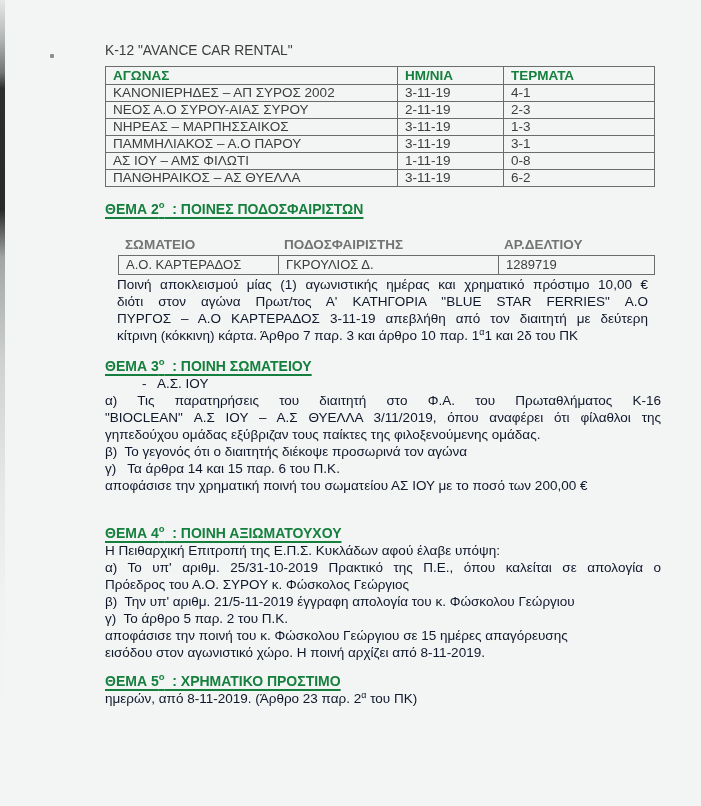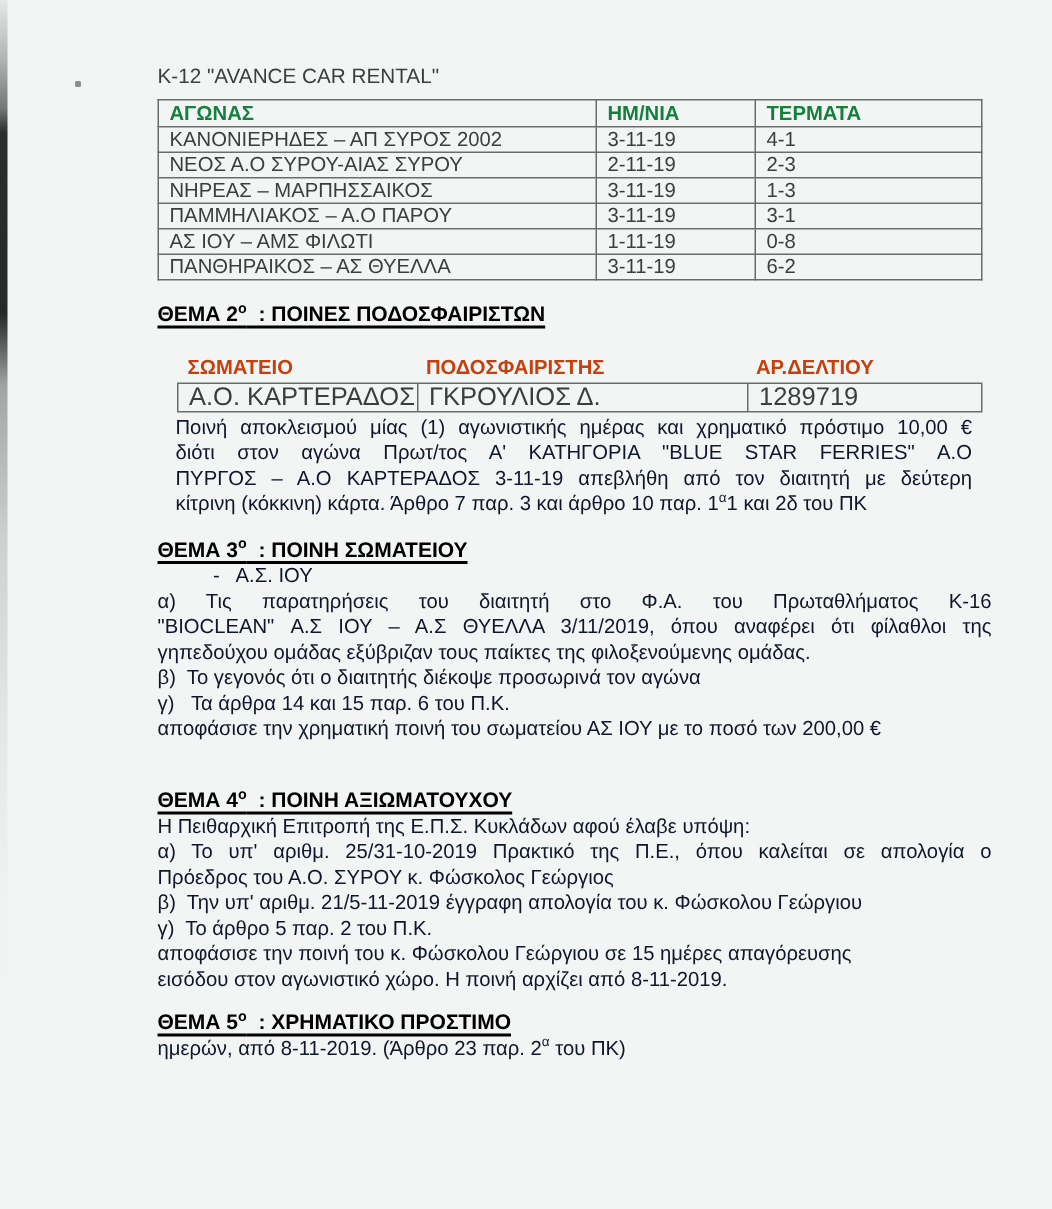--- a/index.html
+++ b/index.html
@@ -50,40 +50,40 @@
     height:16px; line-height:16px;
     text-align:left; white-space:nowrap; overflow:hidden;
     font-weight:normal;
   }
   .results th { font-weight:bold; color:#15803d; height:17px; }
   .col-match { width:292px; } .col-date { width:106px; } .col-score { width:151px; }
 
   
   .theme-heading {
     position:absolute; left:105px;
-    font-size:14px; font-weight:bold; color:#000000;
+    font-size:14px; font-weight:bold; color:#15803d;
     line-height:16px; white-space:pre;
     text-decoration:underline;
     text-decoration-thickness:1.5px;
     text-underline-offset:3px;
   }
   .theme-heading sup { font-size:9.5px; line-height:0; }
 
   
   .pen-head {
     position:absolute; left:118px; top:237px; width:537px;
     display:grid; grid-template-columns:159px 220px 158px;
-    font-size:13.5px; font-weight:bold; color:#c2410c; line-height:16px;
+    font-size:13.5px; font-weight:bold; color:#737373; line-height:16px;
   }
   .pen-head span { padding-left:7px; white-space:nowrap; }
   .pen-row {
     position:absolute; left:118px; top:255px; width:537px; height:20px;
     display:grid; grid-template-columns:159px 220px 158px;
     border:1px solid #696e6c; box-sizing:border-box;
-    font-size:17px; line-height:18px; color:#3b3e3c;
+    font-size:13px; line-height:18px; color:#3b3e3c;
   }
   .pen-row .cell { padding-left:7px; white-space:nowrap; overflow:hidden; }
   .pen-row .cell + .cell { border-left:1px solid #696e6c; }
 
   
   .block { position:absolute; }
   .ln {
     height:17px; line-height:17px; font-size:13.5px; white-space:pre; color:#0f172a;
   }
   .ln.j {

